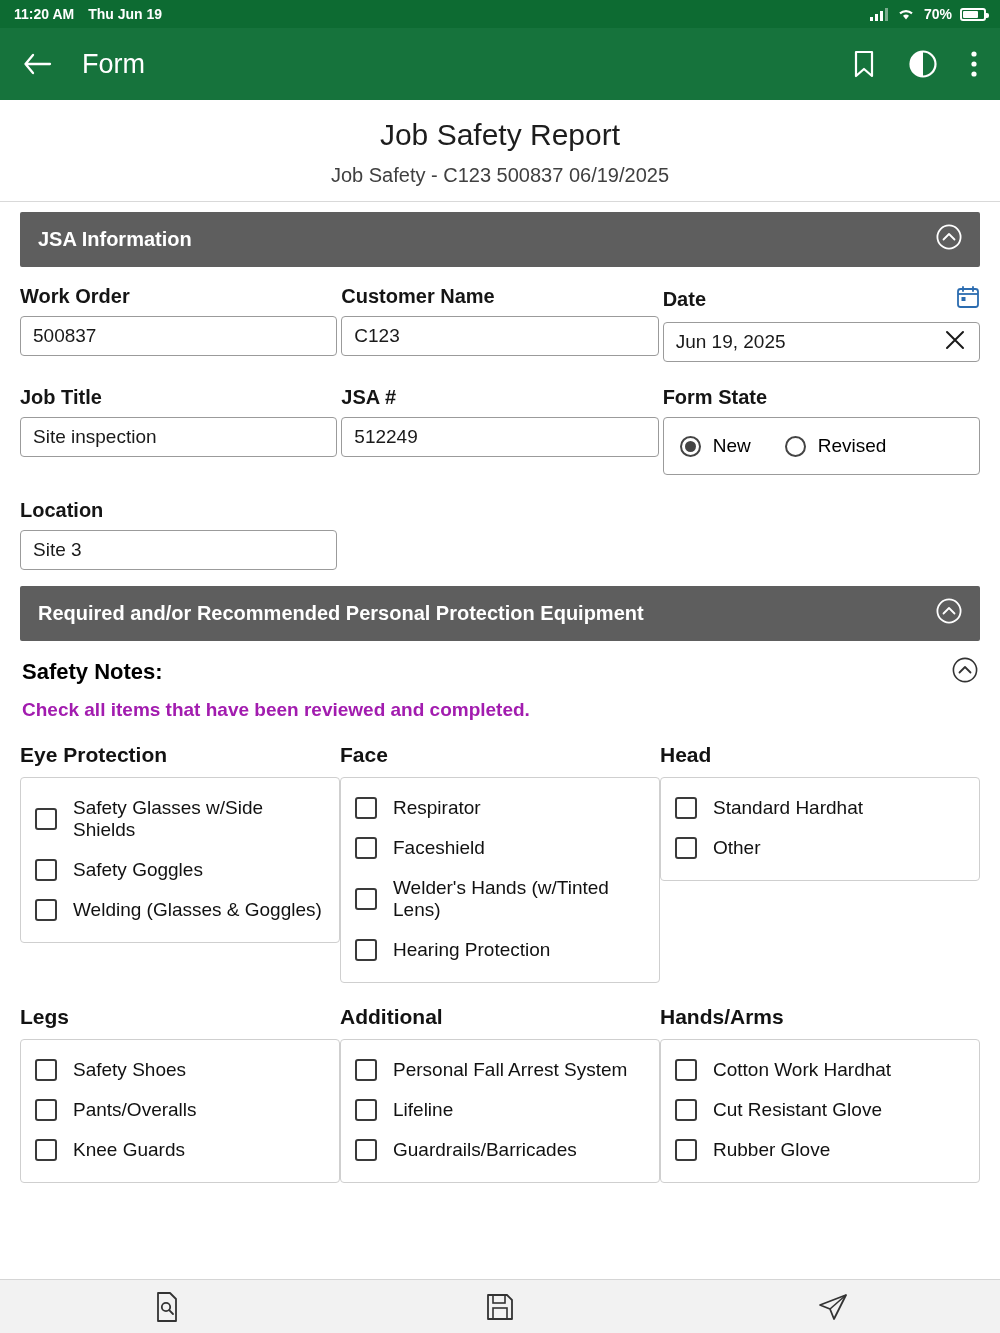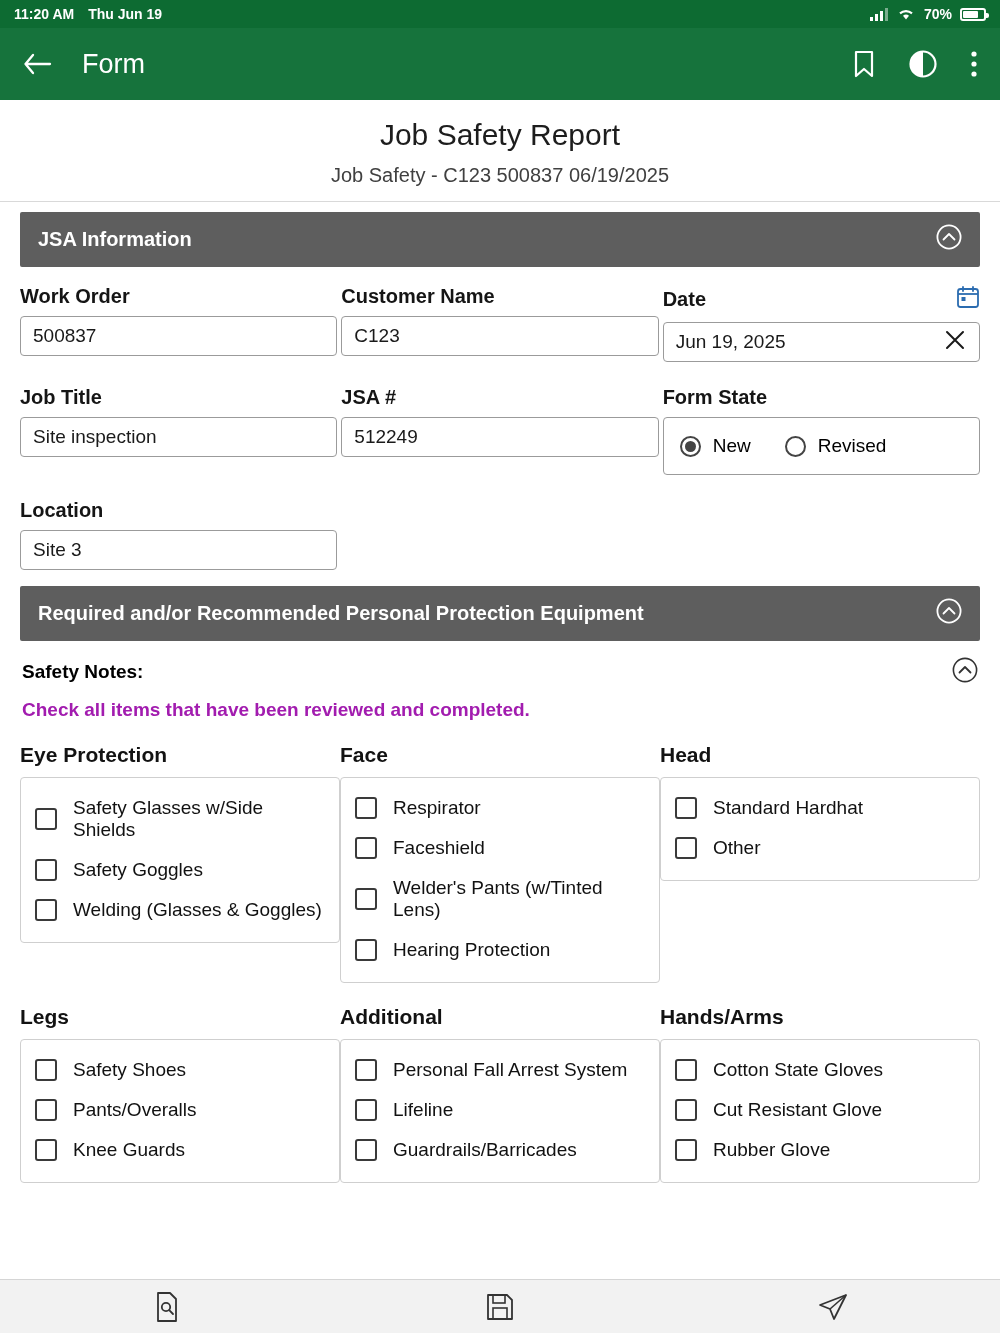--- a/index.html
+++ b/index.html
@@ -110,21 +110,21 @@
   .rdot.on::after {
     content:""; position:absolute; inset:3px; background:#444; border-radius:50%;
   }
   .btn-grey {
     background: #5e5e5e; color: #fff; height: 46px; border-radius: 3px;
     display:flex; align-items:center; justify-content:center;
     font-size: 18px; letter-spacing: .6px; cursor:pointer;
   }
 
   .safety-row { display: flex; align-items: center; margin: 16px 2px 0; }
-  .safety-title { font-size: 19px; font-weight: bold; }
+  .safety-title { font-size: 22px; font-weight: bold; }
   .safety-row .chev { margin-left: auto; }
   .warn { color: #a21caf; font-weight: bold; font-size: 19px; margin: 12px 2px 0; }
 
   .ppe-grid { display: grid; grid-template-columns: 1fr 1fr 1fr; }
   .ppe-head { font-size: 21px; font-weight: bold; margin: 22px 0 10px; color:#121212; }
   .ppe-box { border: 1px solid #cfcfcf; border-radius: 4px; padding: 10px 14px 12px; }
   .cb-row { display: flex; align-items: center; gap: 16px; padding: 9px 0; }
   .cb {
     width: 22px; height: 22px; border: 2px solid #3a3a3a; border-radius: 3px;
     flex: 0 0 22px;
@@ -324,21 +324,21 @@
         <div class="cb-row">
           <span class="cb"></span>
           <span class="cb-label">Respirator</span>
         </div>
         <div class="cb-row">
           <span class="cb"></span>
           <span class="cb-label">Faceshield</span>
         </div>
         <div class="cb-row">
           <span class="cb"></span>
-          <span class="cb-label">Welder's Pants (w/Tinted Lens)</span>
+          <span class="cb-label">Welder's Hands (w/Tinted Lens)</span>
         </div>
         <div class="cb-row">
           <span class="cb"></span>
           <span class="cb-label">Hearing Protection</span>
         </div>
       </div>
     </div>
 
     <div>
       <div class="ppe-head">Head</div>
@@ -391,21 +391,21 @@
           <span class="cb-label">Guardrails/Barricades</span>
         </div>
       </div>
     </div>
 
     <div>
       <div class="ppe-head">Hands/Arms</div>
       <div class="ppe-box">
         <div class="cb-row">
           <span class="cb"></span>
-          <span class="cb-label">Cotton State Gloves</span>
+          <span class="cb-label">Cotton Work Hardhat</span>
         </div>
         <div class="cb-row">
           <span class="cb"></span>
           <span class="cb-label">Cut Resistant Glove</span>
         </div>
         <div class="cb-row">
           <span class="cb"></span>
           <span class="cb-label">Rubber Glove</span>
         </div>
       </div>

